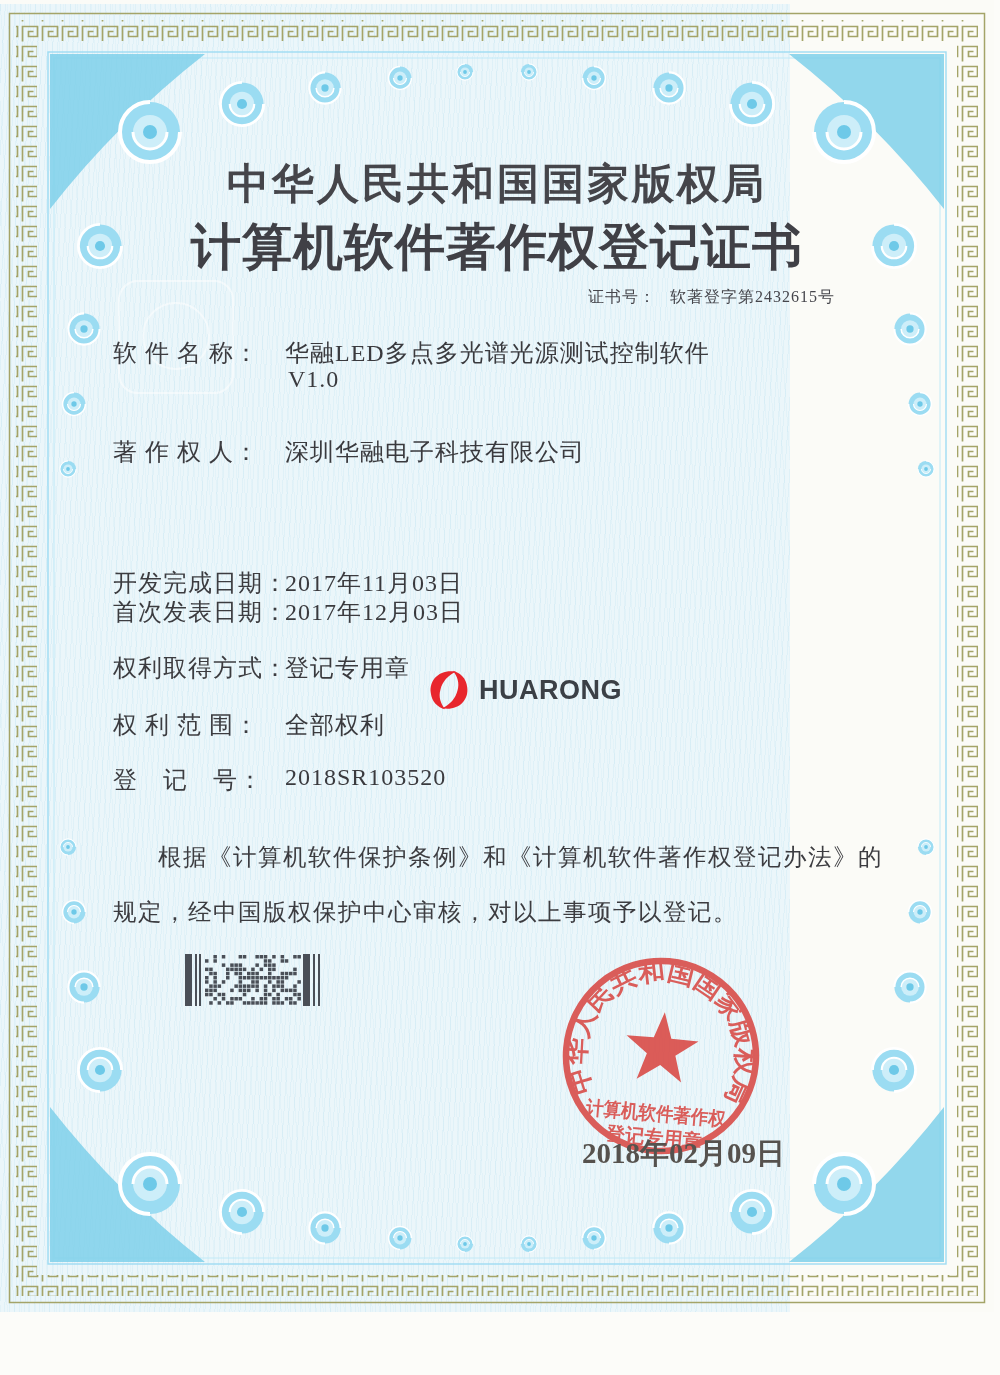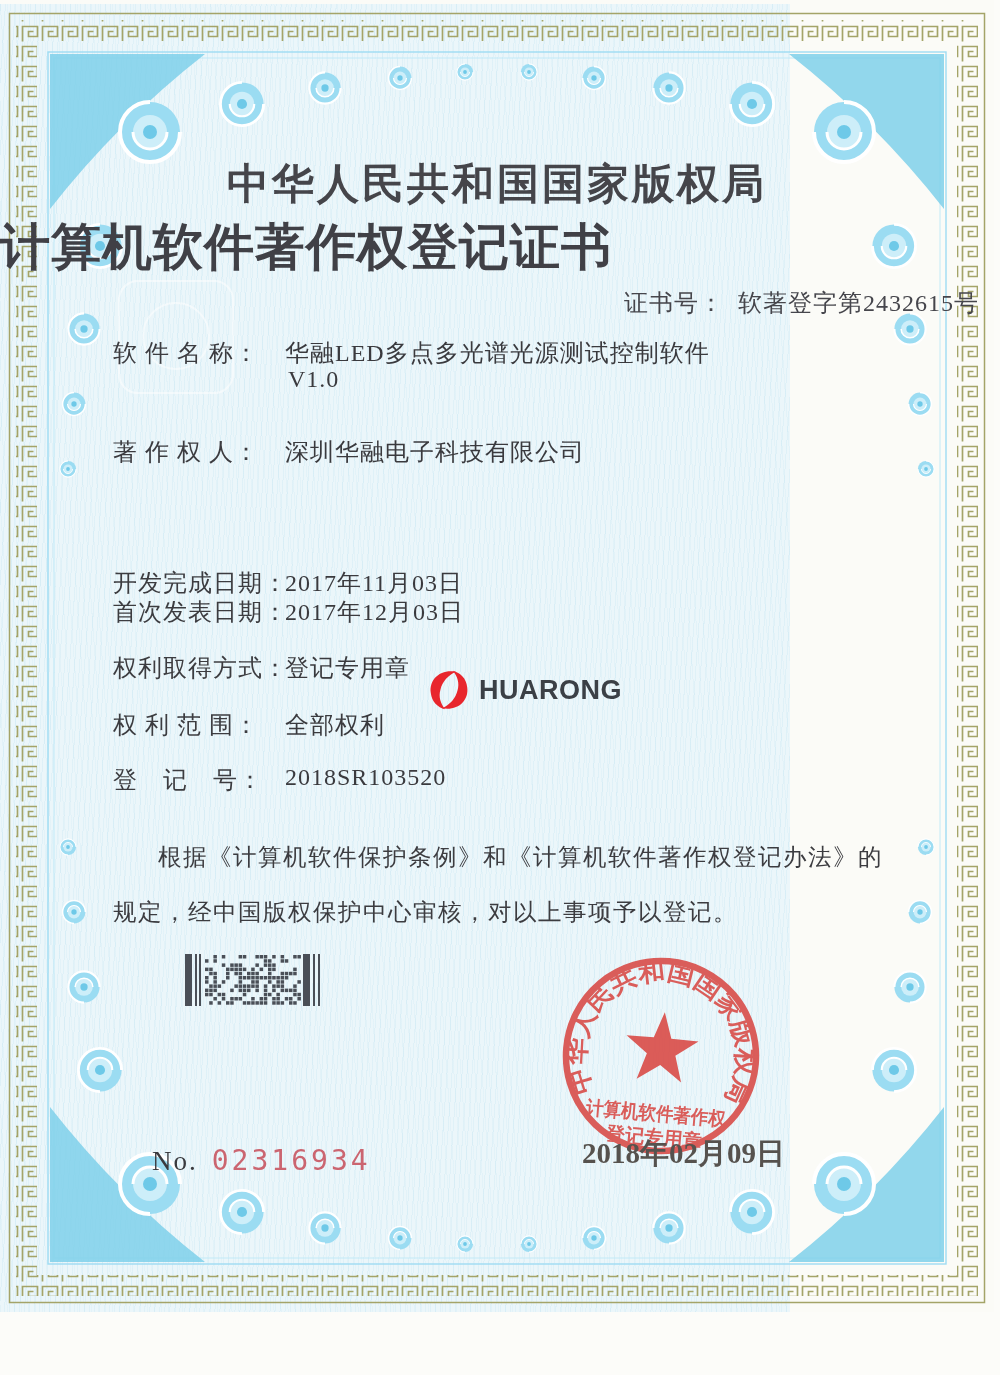--- a/index.html
+++ b/index.html
@@ -16,25 +16,25 @@
       repeating-linear-gradient(86deg, rgba(140,205,230,0.09) 0 1px, rgba(0,0,0,0) 1px 7px),
       #ebf6fa;
   }
   .border-svg{position:absolute;left:0;top:0;width:994px;height:1308px;}
   .cjk{font-family:"Liberation Serif","DejaVu Serif",serif;color:#3c3c40;}
   .title-authority{
     position:absolute;left:0;top:152px;width:994px;text-align:center;
     font-size:42px;font-weight:bold;letter-spacing:3px;color:#45454a;
   }
   .title-cert{
-    position:absolute;left:0;top:210px;width:994px;
+    position:absolute;left:0;top:210px;width:994px;text-align:center;
     font-size:50px;font-weight:bold;letter-spacing:1px;color:#404046;
   }
   .cert-no-line{
-    position:absolute;left:624px;top:283px;font-size:24px;color:#46464c;
+    position:absolute;left:588px;top:283px;font-size:16px;color:#46464c;
     letter-spacing:1px;white-space:nowrap;
   }
   .cert-no-line .val{margin-left:14px;}
   .field-row{position:absolute;left:113px;white-space:nowrap;}
   .field-label{display:inline-block;width:172px;font-size:24px;color:#3c3c40;letter-spacing:1px;vertical-align:top;}
   .field-value{font-size:24px;color:#3a3a3e;letter-spacing:1px;margin-top:19px;}
   .value-line2{position:absolute;left:288px;font-size:24px;color:#3a3a3e;letter-spacing:1px;}
   .statement-line{position:absolute;font-size:23.5px;color:#3c3c40;letter-spacing:1.5px;white-space:nowrap;}
   .logo{position:absolute;left:426px;top:663px;display:flex;align-items:center;z-index:3;}
   .logo svg{width:46px;height:46px;}
@@ -321,20 +321,17 @@
       <path id="sealArc" d="M51.6,154.3 A76,76 0 1 1 180.4,154.3" fill="none"></path>
       <text font-size="25" font-weight="bold" fill="#d9514d" font-family="'Liberation Serif','DejaVu Serif',serif">
         <textPath href="#sealArc" startOffset="0" textLength="320" lengthAdjust="spacingAndGlyphs">中华人民共和国国家版权局</textPath>
       </text>
       <text x="116" y="178" text-anchor="middle" font-size="19" font-weight="bold" fill="#d9514d" textLength="140" lengthAdjust="spacingAndGlyphs" font-family="'Liberation Serif','DejaVu Serif',serif">计算机软件著作权</text>
       <text x="116" y="202" text-anchor="middle" font-size="19" font-weight="bold" fill="#d9514d" textLength="96" lengthAdjust="spacingAndGlyphs" font-family="'Liberation Serif','DejaVu Serif',serif">登记专用章</text>
     </g>
   </svg>
   <div class="seal-date cjk">2018年02月09日</div>
 
-  <div class="serial">
-    <span class="serial-prefix">No.</span><span class="serial-number">02316934</span>
-  </div>
 
 </div>
 
 <div class="bottom-margin"></div>
 <div class="right-margin"></div>
 
 </body></html>

